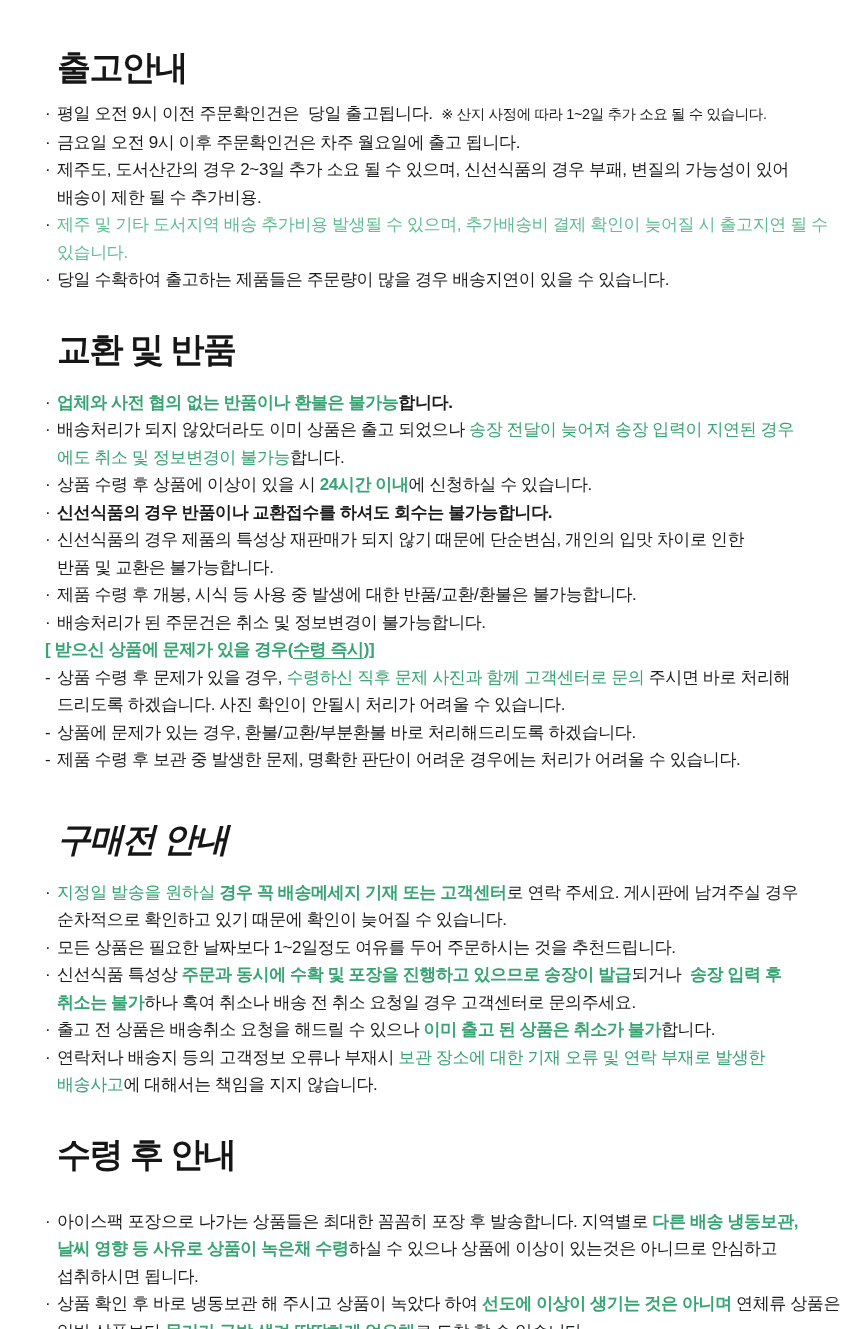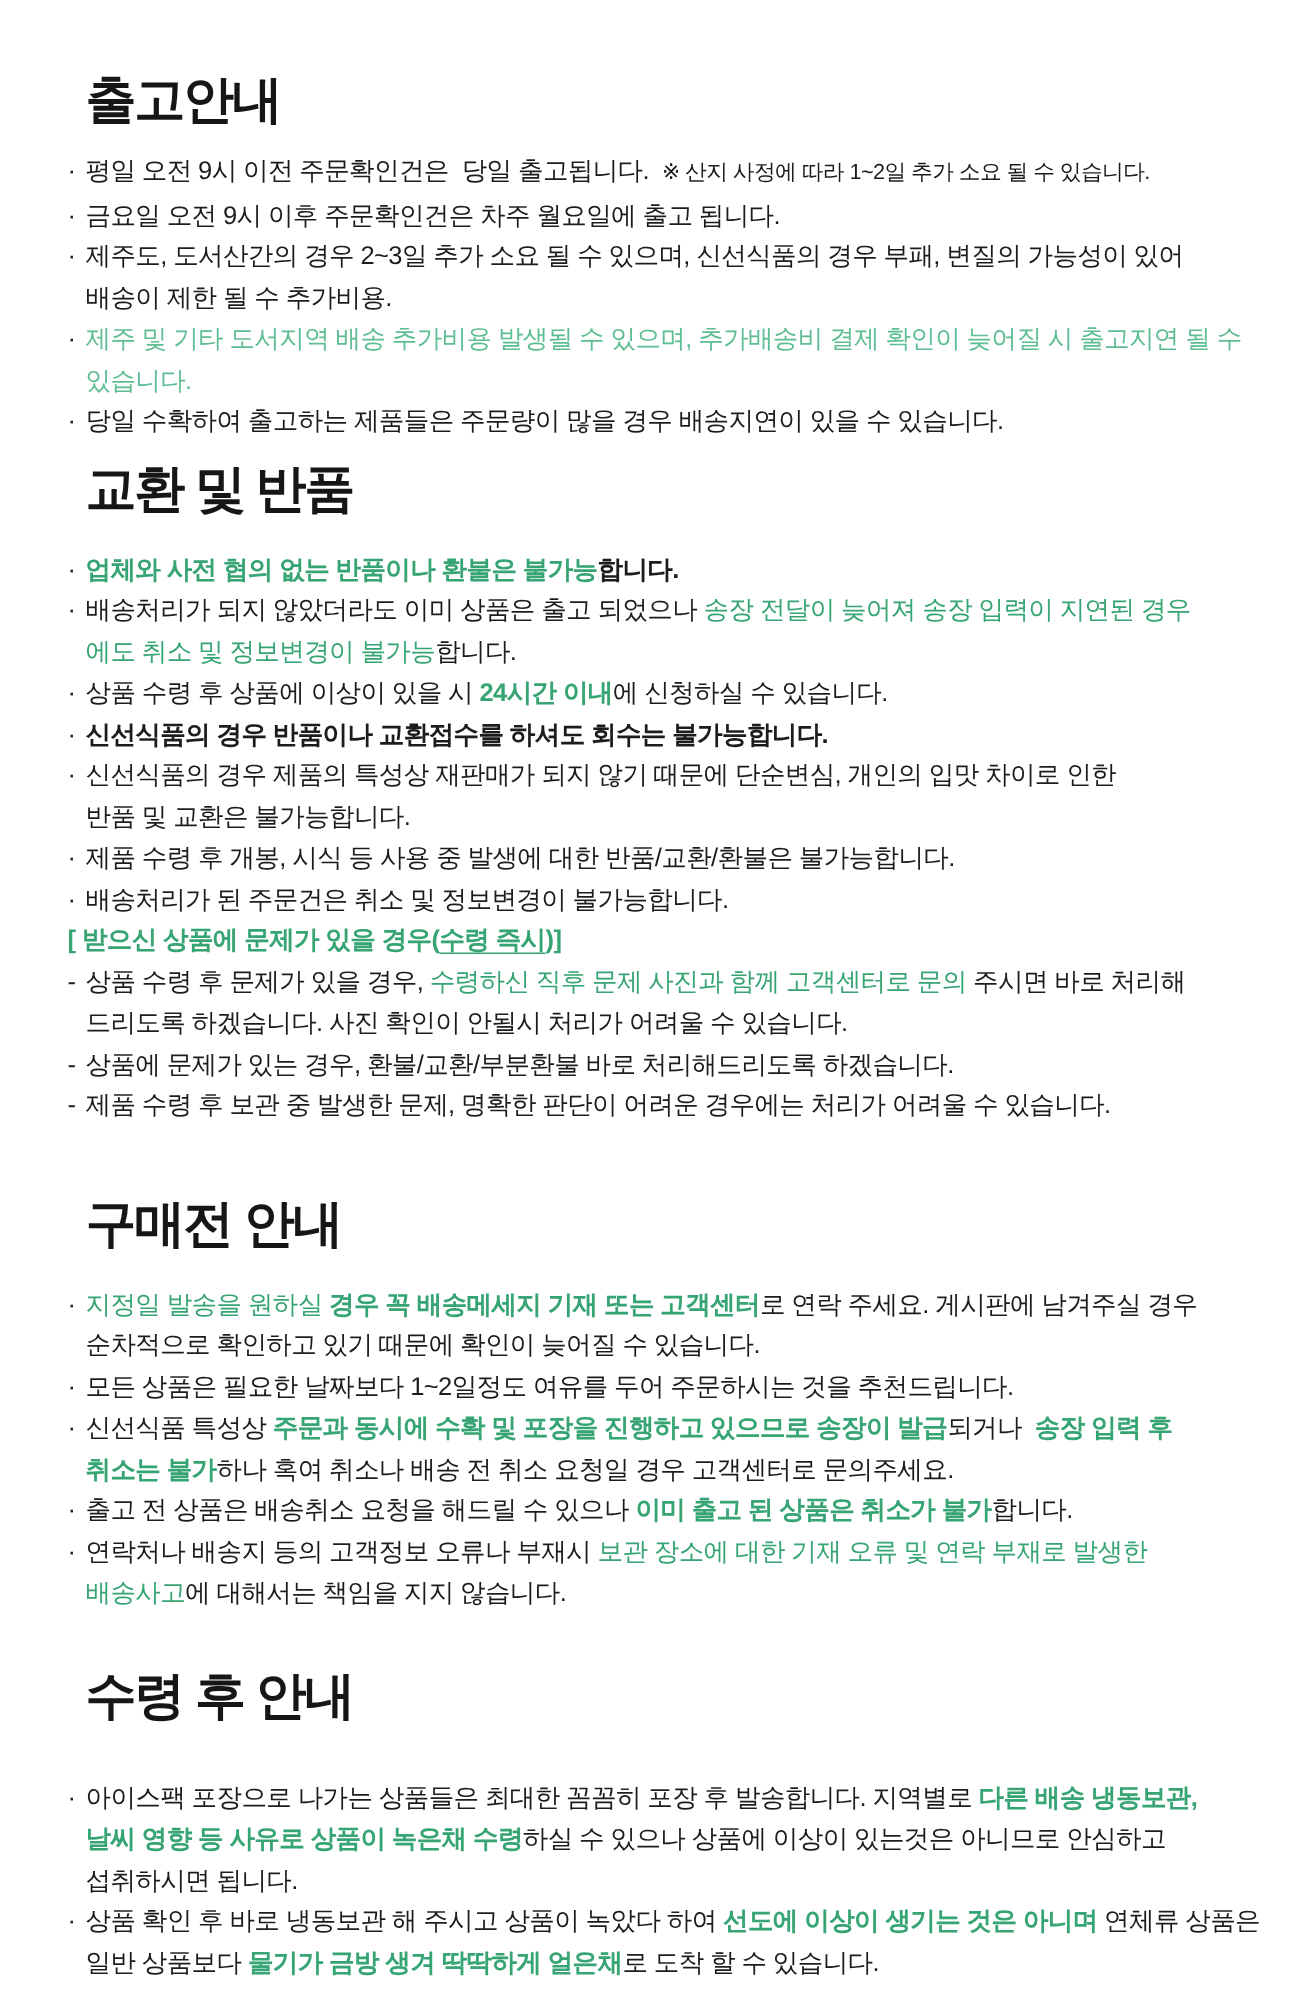--- a/index.html
+++ b/index.html
@@ -51,25 +51,25 @@
   }
   
   .seg-k{color:var(--black);}
   .seg-kb{color:var(--black);font-weight:700;}
   .seg-g{color:var(--green);}
   .seg-gb{color:var(--green);font-weight:700;text-align:right;}
   .seg-gbu{color:var(--green);font-weight:700;text-decoration:underline;text-underline-offset:3px;}
   .seg-gl{color:var(--green-light);}
   .seg-sm{color:var(--black);font-size:14.5px;}
   
-  [data-name="section-shipping-guide"]{margin-bottom:12px;}
+  [data-name="section-shipping-guide"]{margin-bottom:36px;}
   [data-name="section-exchange-return"]{margin-bottom:46px;}
   [data-name="section-exchange-return"] .section-title{margin-bottom:20px;}
   [data-name="section-before-purchase"]{margin-bottom:36px;}
-  [data-name="section-before-purchase"] .section-title{margin-bottom:20px;}
+  [data-name="section-before-purchase"] .section-title{margin-bottom:20px;font-style:italic;}
   [data-name="section-after-receipt"] .section-title{margin-bottom:34px;}
 </style>
 </head>
 <body>
 
 <main class="doc" id="doc-root" data-name="shipping-notice-document">
     <section class="notice-section" data-name="section-shipping-guide">
       <h1 class="section-title" data-name="section-title-shipping-guide">출고안내</h1>
       <div class="section-body" data-name="section-body-shipping-guide">
         <div class="line" data-name="notice-line">

